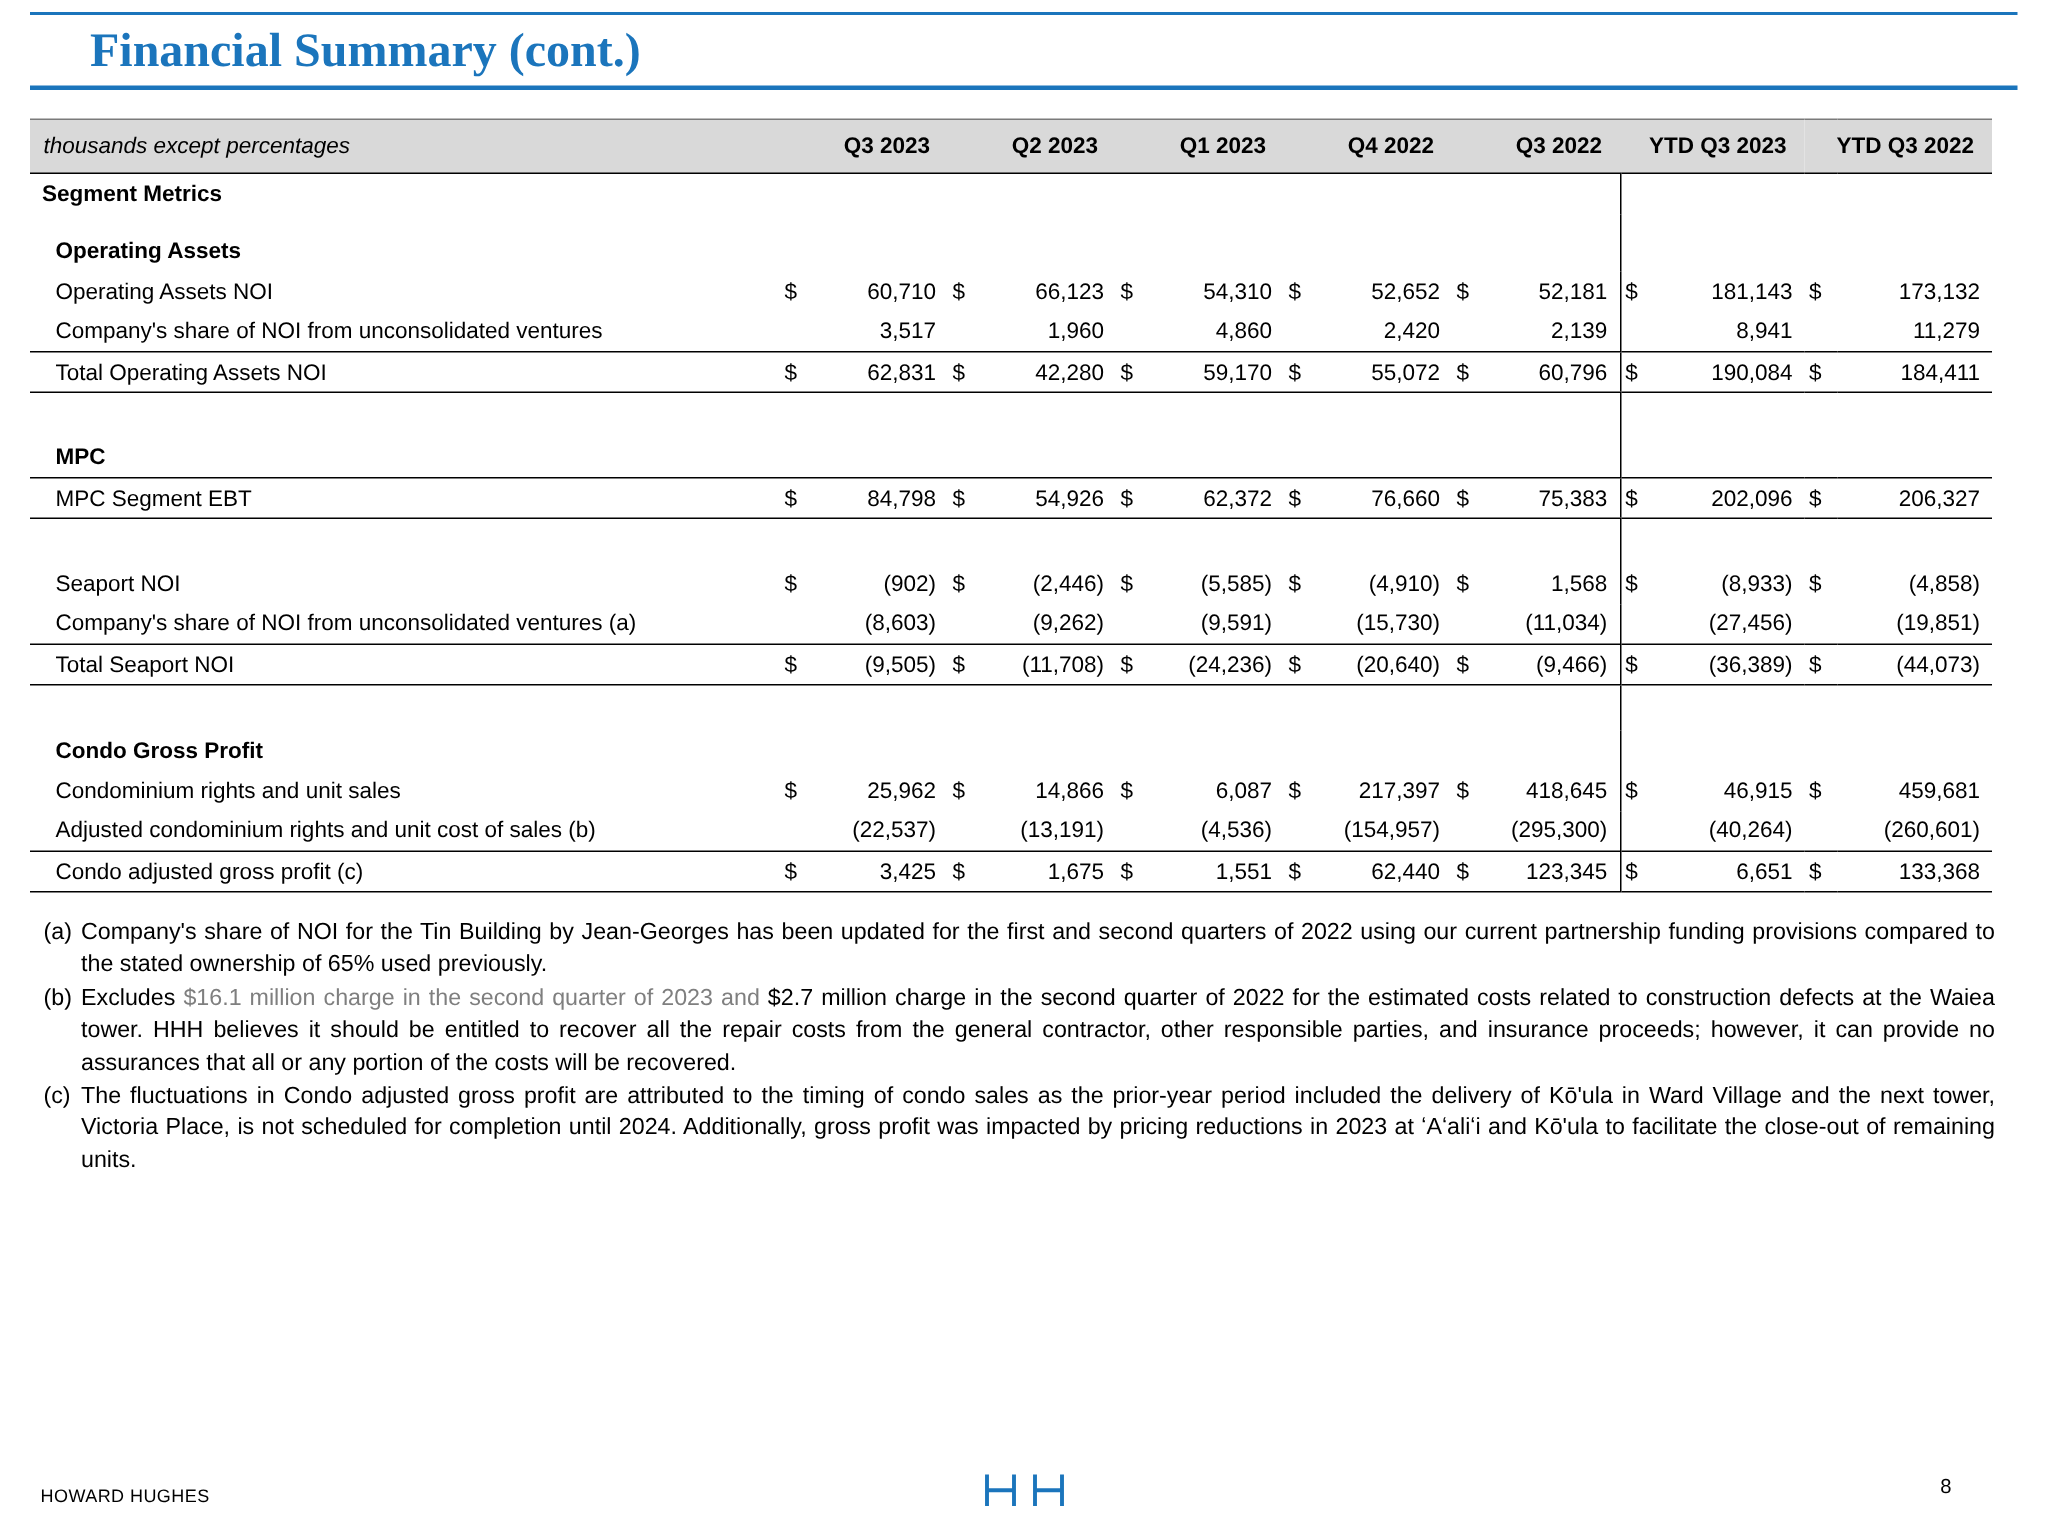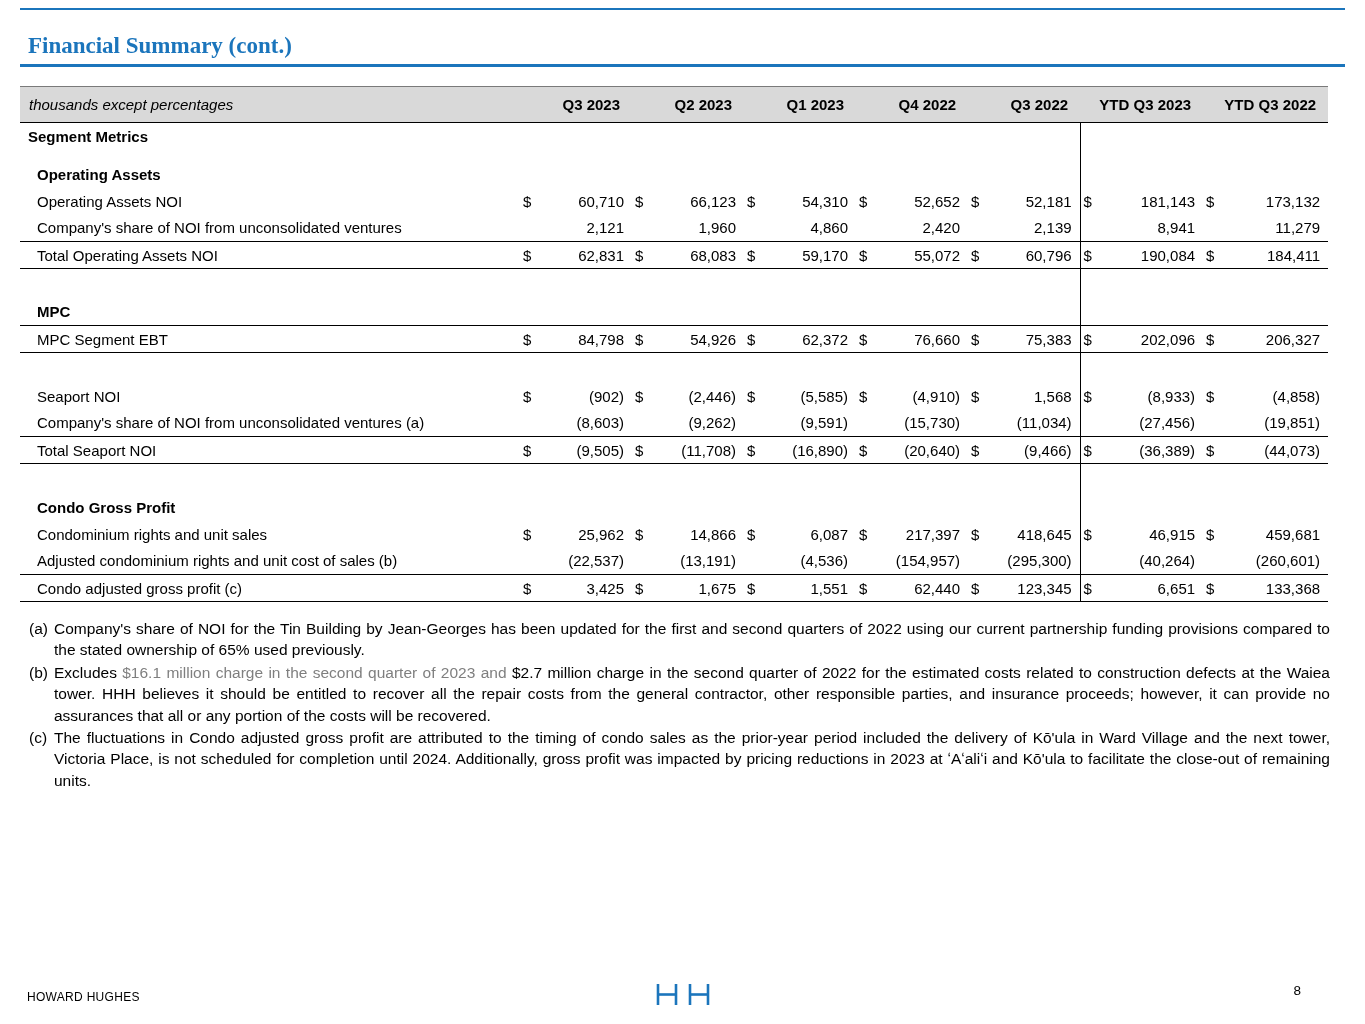--- a/index.html
+++ b/index.html
@@ -10,23 +10,24 @@
     color:#000;
     position:relative;
     overflow:hidden;
   }
   .slide { padding:0 20px; }
 
   .top-rule { height:2px; background:var(--accent,#1B75BC); margin-top:8px; }
   h1.page-title {
     font-family:"Liberation Serif", serif;
     font-weight:bold;
-    font-size:23px;
+    font-size:32px;
     color:var(--accent,#1B75BC);
-    padding:23px 8px 5px 8px;
+    padding:5px 8px 5px 8px;
+    margin-left:32px;
   }
   .title-rule { height:3px; background:var(--accent,#1B75BC); }
 
   table.fin-table {
     margin-top:19px;
     border-collapse:collapse;
     table-layout:fixed;
     width:1308px;
     font-size:15px;
   }
@@ -179,40 +180,40 @@
           <td class="usd">$</td>
           <td class="val">52,181</td>
           <td class="usd divl">$</td>
           <td class="val">181,143</td>
           <td class="usd">$</td>
           <td class="val">173,132</td>
         </tr>
         <tr class="data">
           <td class="lbl">Company's share of NOI from unconsolidated ventures</td>
           <td class="usd"></td>
-          <td class="val">2,121</td>
+          <td class="val">3,517</td>
           <td class="usd"></td>
           <td class="val">1,960</td>
           <td class="usd"></td>
           <td class="val">4,860</td>
           <td class="usd"></td>
           <td class="val">2,420</td>
           <td class="usd"></td>
           <td class="val">2,139</td>
           <td class="usd divl"></td>
           <td class="val">8,941</td>
           <td class="usd"></td>
           <td class="val">11,279</td>
         </tr>
         <tr class="total">
           <td class="lbl">Total Operating Assets NOI</td>
           <td class="usd">$</td>
           <td class="val">62,831</td>
           <td class="usd">$</td>
-          <td class="val">68,083</td>
+          <td class="val">42,280</td>
           <td class="usd">$</td>
           <td class="val">59,170</td>
           <td class="usd">$</td>
           <td class="val">55,072</td>
           <td class="usd">$</td>
           <td class="val">60,796</td>
           <td class="usd divl">$</td>
           <td class="val">190,084</td>
           <td class="usd">$</td>
           <td class="val">184,411</td>
@@ -319,21 +320,21 @@
           <td class="usd"></td>
           <td class="val">(19,851)</td>
         </tr>
         <tr class="total">
           <td class="lbl">Total Seaport NOI</td>
           <td class="usd">$</td>
           <td class="val">(9,505)</td>
           <td class="usd">$</td>
           <td class="val">(11,708)</td>
           <td class="usd">$</td>
-          <td class="val">(16,890)</td>
+          <td class="val">(24,236)</td>
           <td class="usd">$</td>
           <td class="val">(20,640)</td>
           <td class="usd">$</td>
           <td class="val">(9,466)</td>
           <td class="usd divl">$</td>
           <td class="val">(36,389)</td>
           <td class="usd">$</td>
           <td class="val">(44,073)</td>
         </tr>
         <tr class="gap">

